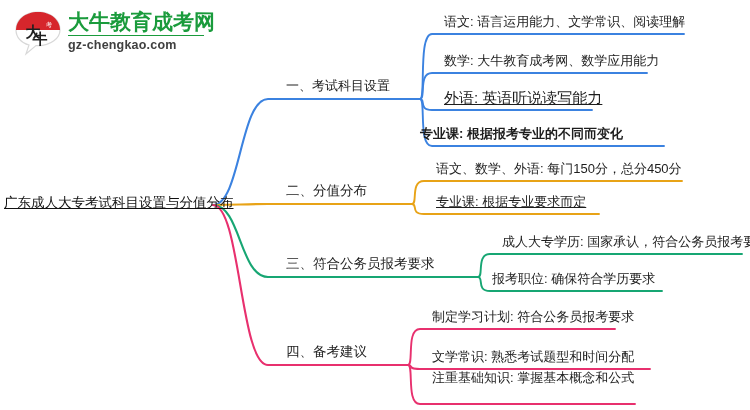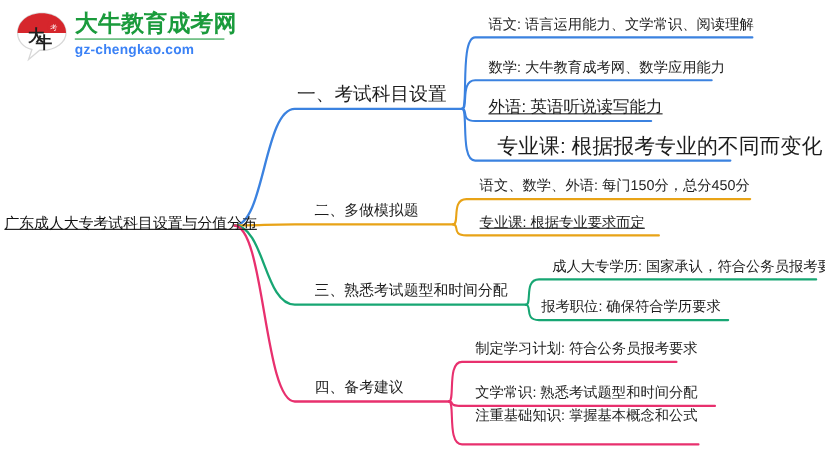--- a/index.html
+++ b/index.html
@@ -48,21 +48,21 @@
     font-size: 21px;
     font-weight: bold;
     color: #1a9b3c;
     letter-spacing: 0px;
     line-height: 24px;
     white-space: nowrap;
   }
   .logo-en {
     font-size: 12.5px;
     font-weight: bold;
-    color: #3b82f6;
+    color: #404040;
     line-height: 16px;
     letter-spacing: 0.2px;
     white-space: nowrap;
     border-top: 1px solid #1a9b3c;
     padding-top: 1px;
     margin-top: 1px;
   }
 
   
   #wires {
@@ -131,29 +131,29 @@
         <path d="M 478 277 C 484 277 476 291 490 291 L 662 291" stroke="#17a673" stroke-width="1.9" stroke-linecap="round" fill="none"></path>
         <path d="M 213 205 C 240.5 205 240 365 268 365 L 408 365" stroke="#e8306e" stroke-width="2.1" stroke-linecap="round" fill="none"></path>
         <path d="M 408 365 C 414 365 406 329 420 329 L 615 329" stroke="#e8306e" stroke-width="1.9" stroke-linecap="round" fill="none"></path>
         <path d="M 408 365 C 414 365 406 369 420 369 L 650 369" stroke="#e8306e" stroke-width="1.9" stroke-linecap="round" fill="none"></path>
         <path d="M 408 365 C 414 365 406 404 420 404 L 635 404" stroke="#e8306e" stroke-width="1.9" stroke-linecap="round" fill="none"></path>
       </g>
   </svg>
 
   <div id="nodes">
       <div class="node root" style="left: 4px; bottom: 199px; font-size: 13.5px;">广东成人大专考试科目设置与分值分布</div>
-      <div class="node branch" style="left: 270px; bottom: 316px; font-size: 17px; margin-top: 33px;">一、考试科目设置</div>
+      <div class="node branch" style="left: 286px; bottom: 316px; font-size: 13px; margin-top: 33px;">一、考试科目设置</div>
       <div class="node leaf" style="left: 444px; bottom: 380px; font-size: 13px;">语文: 语言运用能力、文学常识、阅读理解</div>
       <div class="node leaf" style="left: 444px; bottom: 341px; font-size: 13px;">数学: 大牛教育成考网、数学应用能力</div>
       <div class="node leaf" style="left: 444px; bottom: 304px; font-size: 15px; text-decoration: underline;">外语: 英语听说读写能力</div>
-      <div class="node leaf" style="left: 452px; bottom: 268px; font-size: 19px;">专业课: 根据报考专业的不同而变化</div>
-      <div class="node branch" style="left: 286px; bottom: 211px; font-size: 13.5px;">二、多做模拟题</div>
+      <div class="node leaf" style="left: 420px; bottom: 268px; font-size: 13px; font-weight: bold;">专业课: 根据报考专业的不同而变化</div>
+      <div class="node branch" style="left: 286px; bottom: 211px; font-size: 13.5px;">二、分值分布</div>
       <div class="node leaf" style="left: 436px; bottom: 233px; font-size: 13px;">语文、数学、外语: 每门150分，总分450分</div>
       <div class="node leaf" style="left: 436px; bottom: 200px; font-size: 13px; text-decoration: underline;">专业课: 根据专业要求而定</div>
-      <div class="node branch" style="left: 286px; bottom: 138px; font-size: 13.5px;">三、熟悉考试题型和时间分配</div>
+      <div class="node branch" style="left: 286px; bottom: 138px; font-size: 13.5px;">三、符合公务员报考要求</div>
       <div class="node leaf" style="left: 502px; bottom: 160px; font-size: 13px;">成人大专学历: 国家承认，符合公务员报考要求</div>
       <div class="node leaf" style="left: 492px; bottom: 123px; font-size: 13px;">报考职位: 确保符合学历要求</div>
       <div class="node branch" style="left: 286px; bottom: 50px; font-size: 13.5px;">四、备考建议</div>
       <div class="node leaf" style="left: 432px; bottom: 85px; font-size: 13px;">制定学习计划: 符合公务员报考要求</div>
       <div class="node leaf" style="left: 432px; bottom: 45px; font-size: 13px;">文学常识: 熟悉考试题型和时间分配</div>
       <div class="node leaf" style="left: 432px; bottom: 24px; font-size: 13px;">注重基础知识: 掌握基本概念和公式</div>
     </div>
 
 </div>
 

